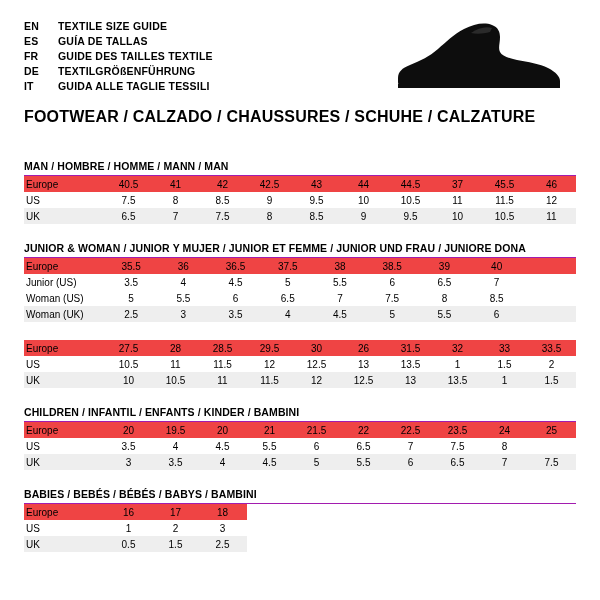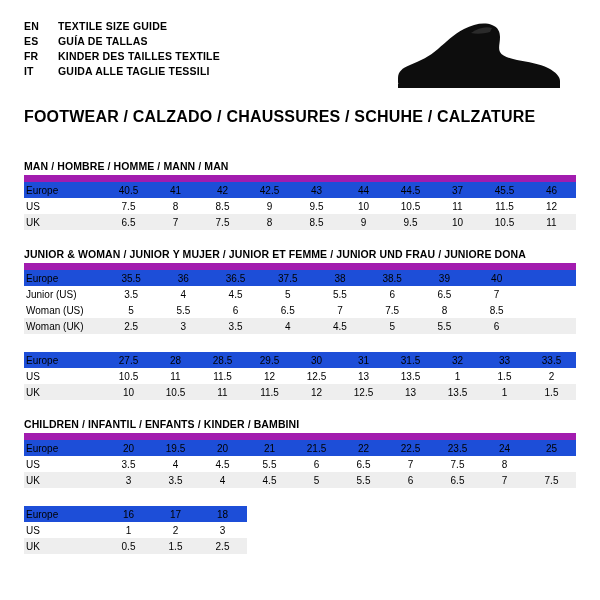--- a/index.html
+++ b/index.html
@@ -65,21 +65,21 @@
   
   .block {
     margin-top: 18px;
   }
   .block.first { margin-top: 34px; }
 
   .block-title {
     font-size: 10.5px;
     font-weight: bold;
     padding-bottom: 3px;
-    border-bottom: 7px solid #a21caf;
+    border-bottom: 1px solid #a21caf;
     margin-bottom: 0;
     letter-spacing: 0.1px;
   }
   table.sizes {
     border-collapse: collapse;
     width: 100%;
     font-size: 10px;
     table-layout: fixed;
   }
   table.sizes td {
@@ -88,21 +88,21 @@
     text-align: center;
     vertical-align: middle;
     white-space: nowrap;
   }
   table.sizes td.rowlabel {
     text-align: left;
     padding-left: 2px;
     width: 78px;
   }
   table.sizes tr.shaded td {
-    background: #1d4ed8;
+    background: #ef4444;
   }
   table.sizes tr.alt td {
     background: #eeeeee;
   }
   table.sizes tr.plain td {
     background: #ffffff;
   }
   
   .narrow td.empty { background: #ffffff !important; }
 </style>
@@ -117,21 +117,25 @@
         <tr>
           <td class="lang-code">EN</td>
           <td class="lang-title">TEXTILE SIZE GUIDE</td>
         </tr>
         <tr>
           <td class="lang-code">ES</td>
           <td class="lang-title">GUÍA DE TALLAS</td>
         </tr>
         <tr>
           <td class="lang-code">FR</td>
-          <td class="lang-title">KINDER DES TAILLES TEXTILE</td>
+          <td class="lang-title">GUIDE DES TAILLES TEXTILE</td>
+        </tr>
+        <tr>
+          <td class="lang-code">DE</td>
+          <td class="lang-title">TEXTILGRÖßENFÜHRUNG</td>
         </tr>
         <tr>
           <td class="lang-code">IT</td>
           <td class="lang-title">GUIDA ALLE TAGLIE TESSILI</td>
         </tr>
       </tbody>
     </table>
 
     <svg class="shoe-art" viewBox="0 0 190 80">
       <path fill="#0d0d0d" d="M18 62 C18 56 22 52 30 49 C40 45 50 40 58 33 C66 26 74 18 84 13 C94 8 104 6 112 9 C118 11 120 16 120 21 C120 27 118 32 120 36 C122 40 128 42 137 44 C148 46 160 48 168 52 C176 56 180 61 180 65 L180 68 C180 70 178 71 175 71 L24 71 C20 71 18 69 18 66 Z"></path>
@@ -248,21 +252,21 @@
   <div class="block">
     <table class="sizes">
       <tbody>
         <tr class="shaded">
           <td class="rowlabel">Europe</td>
           <td>27.5</td>
           <td>28</td>
           <td>28.5</td>
           <td>29.5</td>
           <td>30</td>
-          <td>31</td>
+          <td>26</td>
           <td>31.5</td>
           <td>32</td>
           <td>33</td>
           <td>33.5</td>
         </tr>
         <tr class="plain">
           <td class="rowlabel">US</td>
           <td>10.5</td>
           <td>11</td>
           <td>11.5</td>
@@ -332,20 +336,21 @@
           <td>6</td>
           <td>6.5</td>
           <td>7</td>
           <td>7.5</td>
         </tr>
       </tbody>
     </table>
   </div>
 
   <div class="block">
+    <div class="block-title">BABIES / BEBÉS / BÉBÉS / BABYS / BAMBINI</div>
     <table class="sizes narrow">
       <tbody>
         <tr class="shaded">
           <td class="rowlabel">Europe</td>
           <td>16</td>
           <td>17</td>
           <td>18</td>
           <td class="empty"></td>
           <td class="empty"></td>
           <td class="empty"></td>

